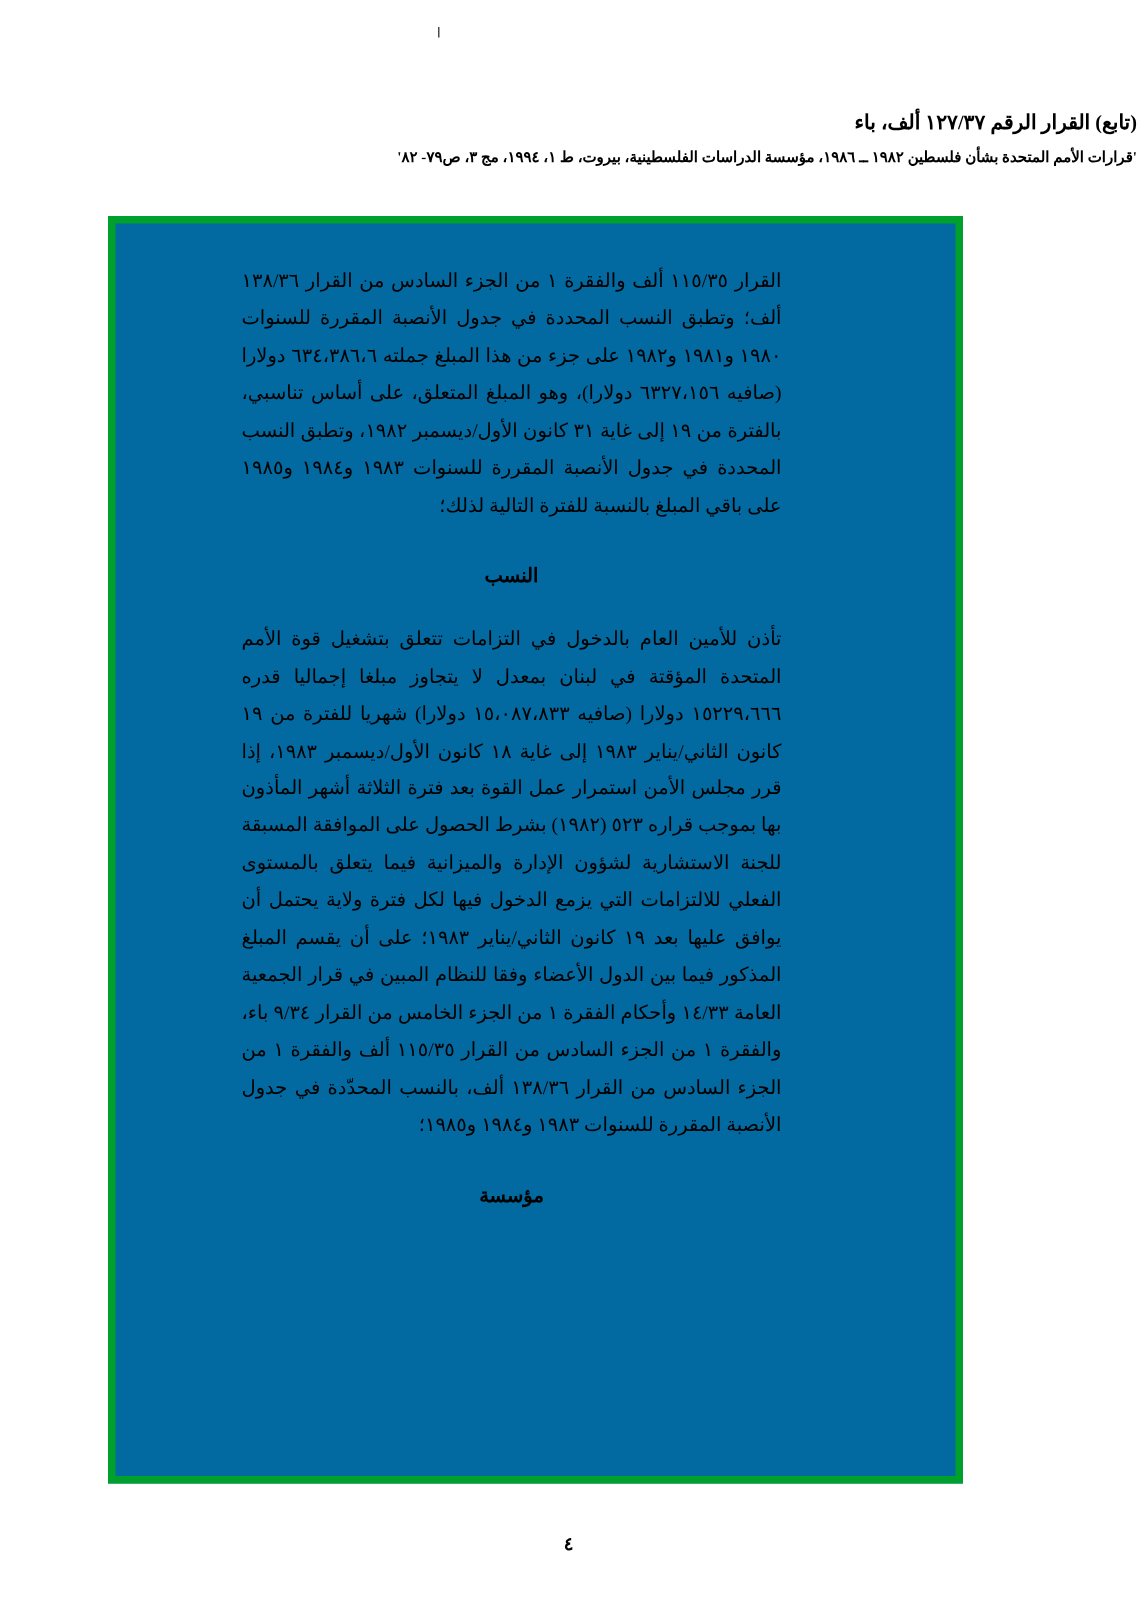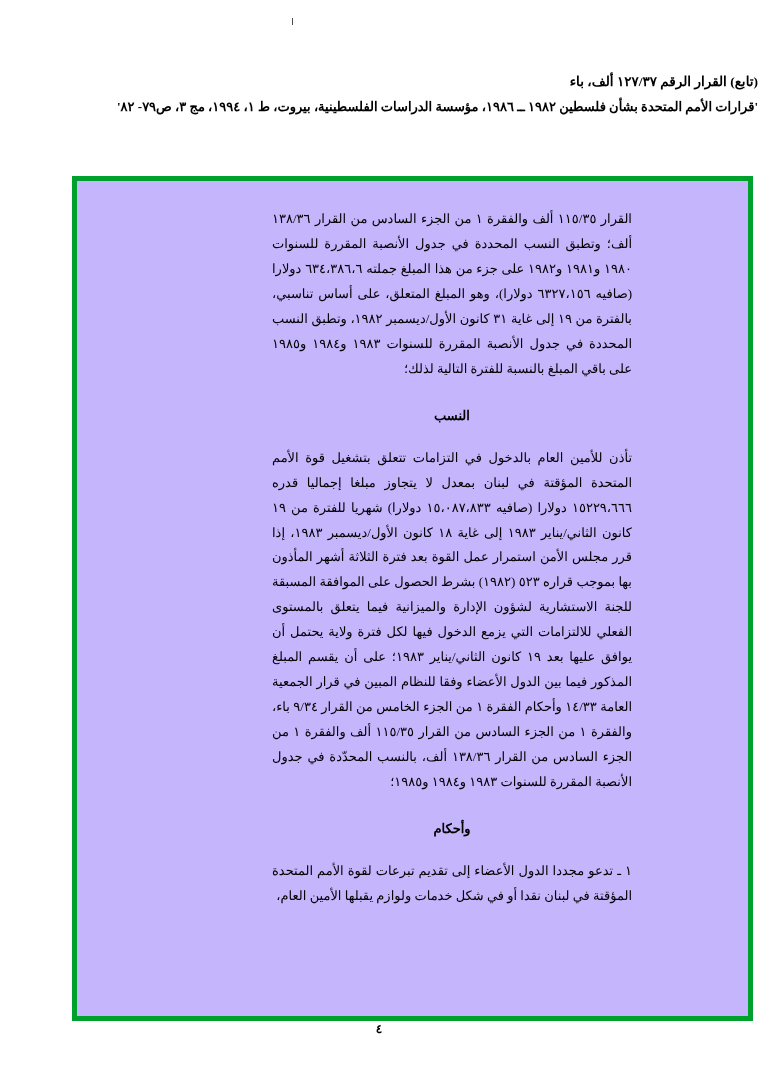--- a/index.html
+++ b/index.html
@@ -42,36 +42,35 @@
   .doc-title {
     font-size: 13.5px;
     font-weight: bold;
     letter-spacing: 0.2px;
     line-height: 1.5;
     direction: rtl;
   }
 
   .doc-source {
     margin-top: 7px;
-    font-size: 13px;
+    font-size: 10px;
     font-weight: bold;
     direction: rtl;
     white-space: nowrap;
   }
 
   .frame {
     position: absolute;
     top: 144px;
     left: 72px;
-    width: 681px;
+    width: 570px;
     height: 845px;
     border: 5px solid #00a02c;
     box-sizing: border-box;
-    background: #c4b5fd;
-    margin-top: 32px;
+    background: #0369a1;
   }
 
   .content {
     position: absolute;
     top: 26px;
     right: 28px;
     left: 28px;
     direction: rtl;
   }
 
@@ -127,24 +126,21 @@
       <div class="para-wrap">
         <p class="para" style="padding:0">القرار ١١٥/٣٥ ألف والفقرة ١ من الجزء السادس من القرار ١٣٨/٣٦ ألف؛ وتطبق النسب المحددة في جدول الأنصبة المقررة للسنوات ١٩٨٠ و١٩٨١ و١٩٨٢ على جزء من هذا المبلغ جملته ٦٣٤،٣٨٦،٦ دولارا (صافيه ٦٣٢٧،١٥٦ دولارا)، وهو المبلغ المتعلق، على أساس تناسبي، بالفترة من ١٩ إلى غاية ٣١ كانون الأول/ديسمبر ١٩٨٢، وتطبق النسب المحددة في جدول الأنصبة المقررة للسنوات ١٩٨٣ و١٩٨٤ و١٩٨٥ على باقي المبلغ بالنسبة للفترة التالية لذلك؛</p>
       </div>
 
       <div class="section-heading">النسب</div>
 
       <div class="para-wrap">
         <p class="para" style="padding:0">تأذن للأمين العام بالدخول في التزامات تتعلق بتشغيل قوة الأمم المتحدة المؤقتة في لبنان بمعدل لا يتجاوز مبلغا إجماليا قدره ١٥٢٢٩،٦٦٦ دولارا (صافيه ١٥،٠٨٧،٨٣٣ دولارا) شهريا للفترة من ١٩ كانون الثاني/يناير ١٩٨٣ إلى غاية ١٨ كانون الأول/ديسمبر ١٩٨٣، إذا قرر مجلس الأمن استمرار عمل القوة بعد فترة الثلاثة أشهر المأذون بها بموجب قراره ٥٢٣ (١٩٨٢) بشرط الحصول على الموافقة المسبقة للجنة الاستشارية لشؤون الإدارة والميزانية فيما يتعلق بالمستوى الفعلي للالتزامات التي يزمع الدخول فيها لكل فترة ولاية يحتمل أن يوافق عليها بعد ١٩ كانون الثاني/يناير ١٩٨٣؛ على أن يقسم المبلغ المذكور فيما بين الدول الأعضاء وفقا للنظام المبين في قرار الجمعية العامة ١٤/٣٣ وأحكام الفقرة ١ من الجزء الخامس من القرار ٩/٣٤ باء، والفقرة ١ من الجزء السادس من القرار ١١٥/٣٥ ألف والفقرة ١ من الجزء السادس من القرار ١٣٨/٣٦ ألف، بالنسب المحدّدة في جدول الأنصبة المقررة للسنوات ١٩٨٣ و١٩٨٤ و١٩٨٥؛</p>
       </div>
 
-      <div class="section-heading">وأحكام</div>
+      <div class="section-heading">مؤسسة</div>
 
-      <div class="para-wrap">
-        <p class="para" style="padding:0">١ ـ تدعو مجددا الدول الأعضاء إلى تقديم تبرعات لقوة الأمم المتحدة المؤقتة في لبنان نقدا أو في شكل خدمات ولوازم يقبلها الأمين العام،</p>
-      </div>
 
     </div>
   </div>
 
   <div class="page-number">٤</div>
 
 </div>
 
 </body></html>

